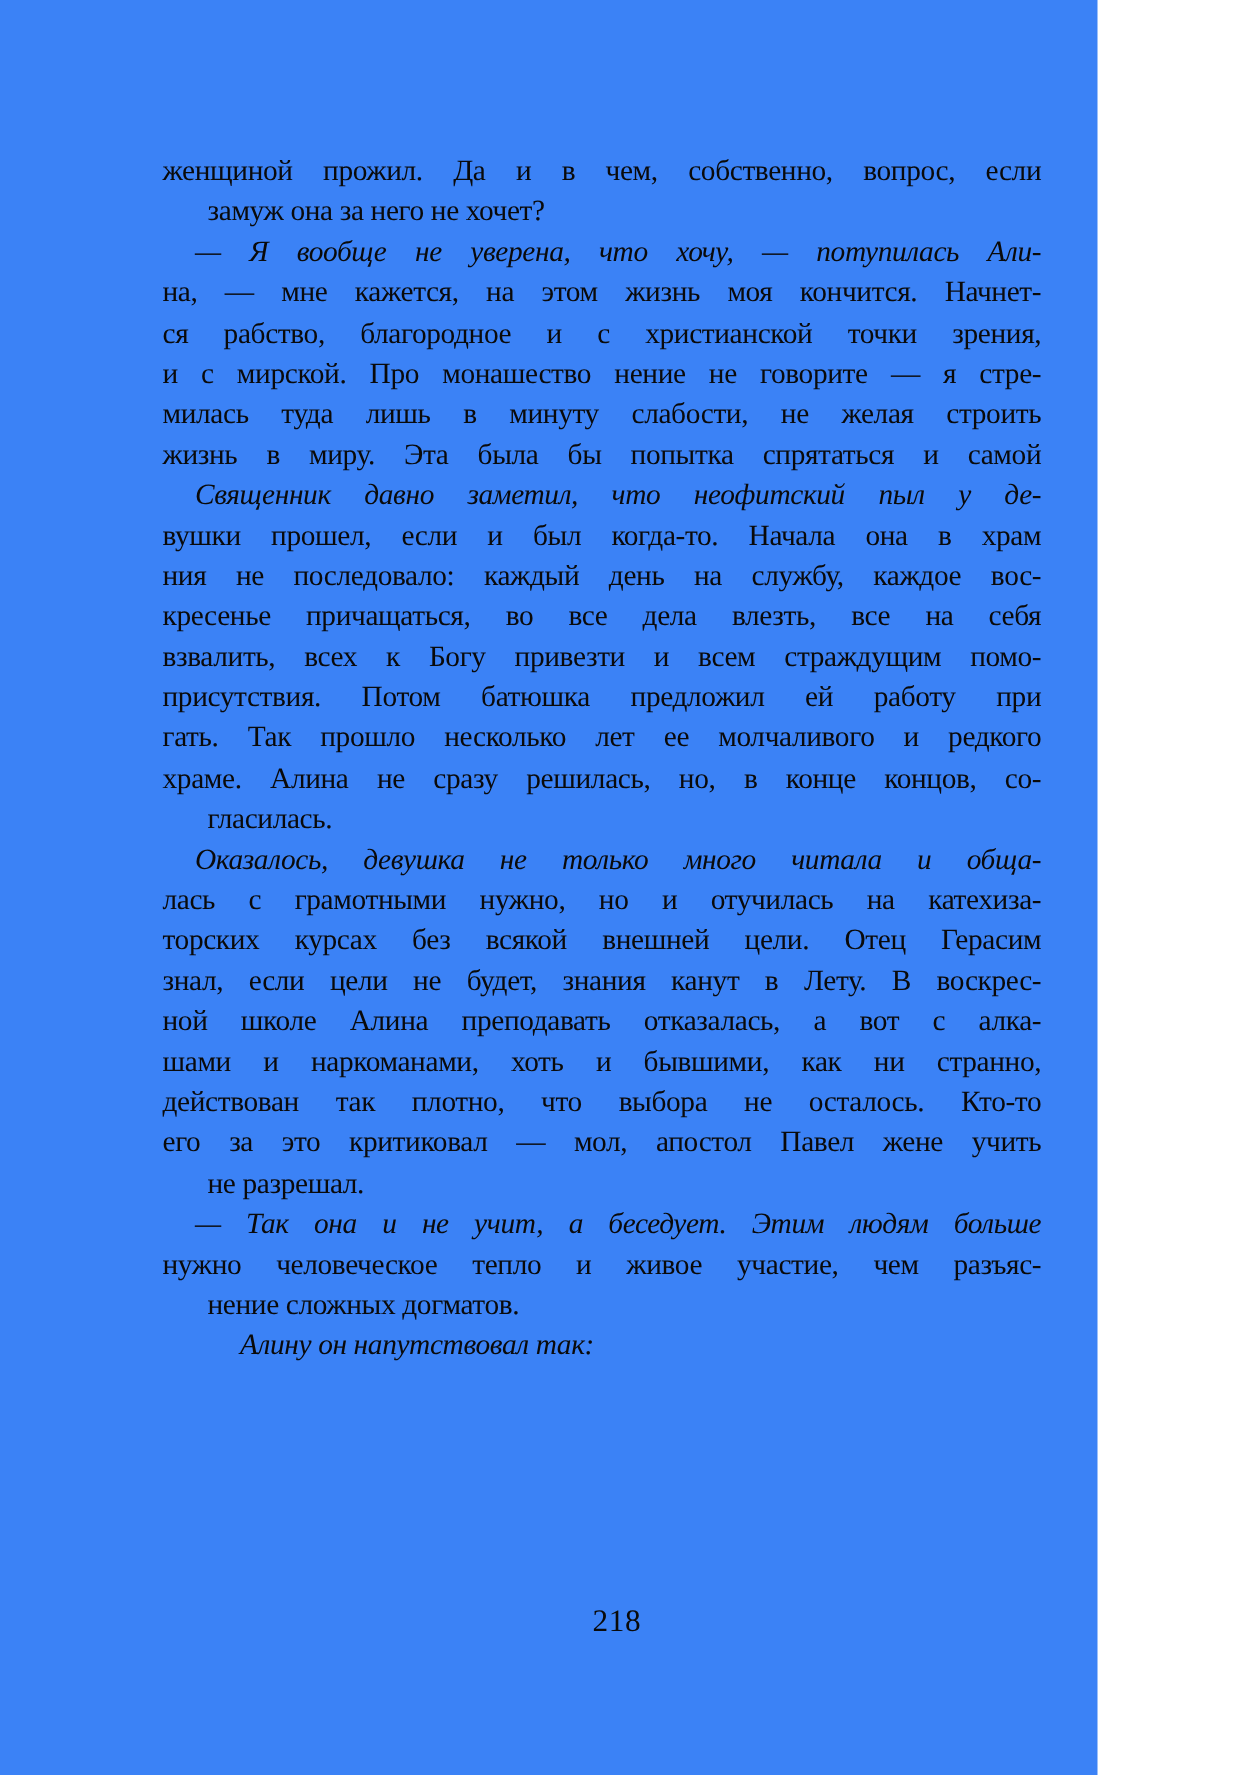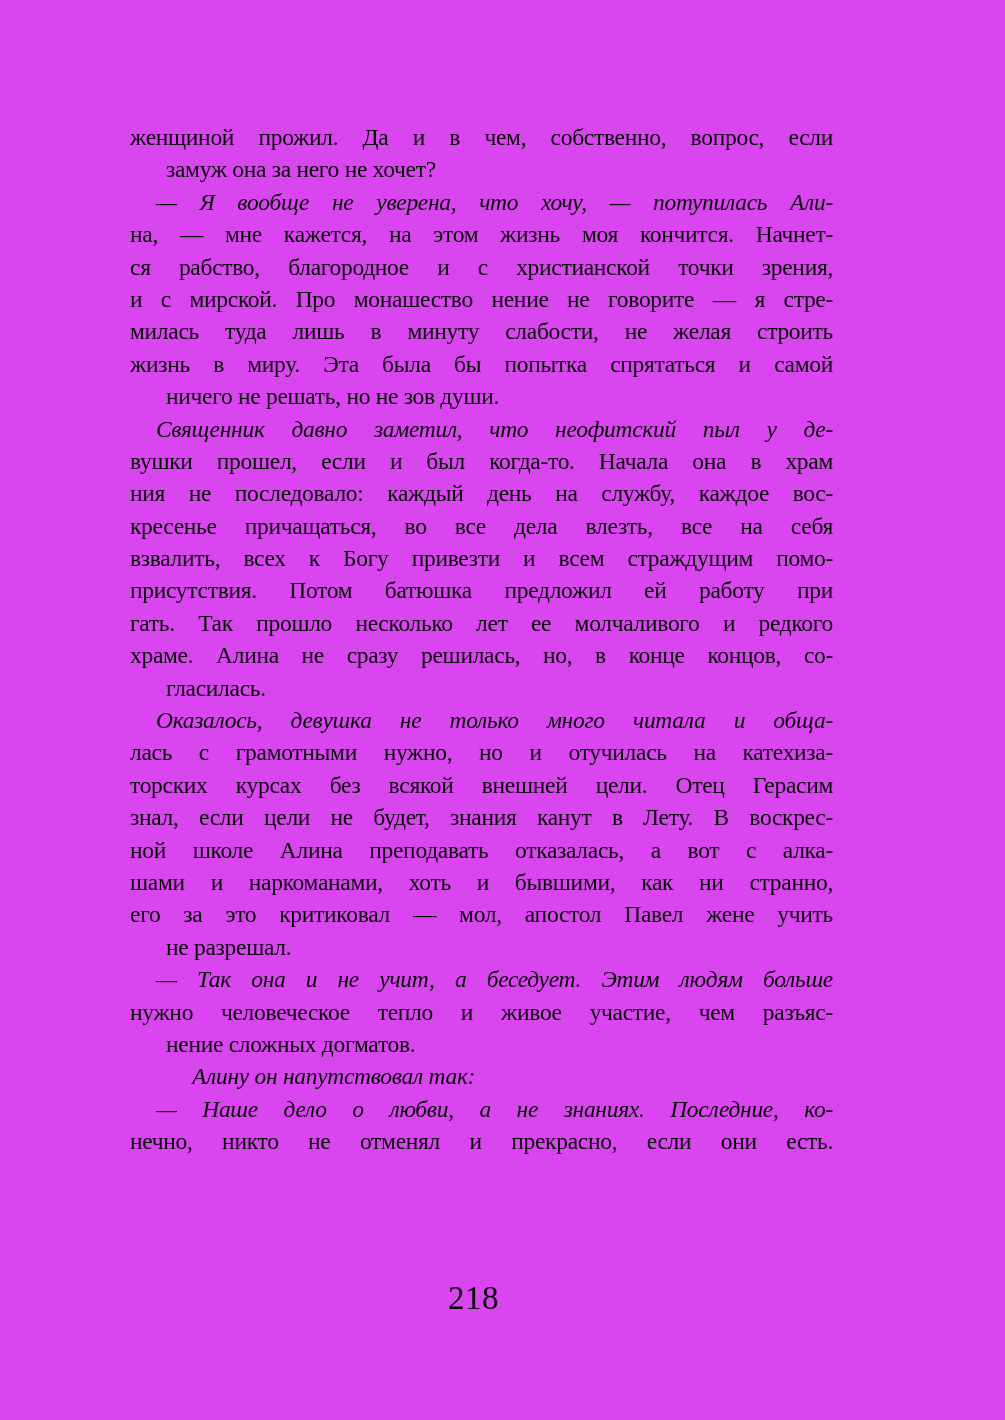--- a/index.html
+++ b/index.html
@@ -2,23 +2,23 @@
 <html><head>
 <meta charset="utf-8">
 <style>
   html, body {
     margin: 0;
     padding: 0;
     background: #ffffff;
   }
   .page {
     position: relative;
-    width: 1005px;
+    width: 878px;
     height: 1420px;
-    background: #d946ef;
+    background: #3b82f6;
     color: #0a0a0a;
     font-family: "Liberation Serif", serif;
     overflow: hidden;
   }
   .text-block {
     position: absolute;
     left: 130px;
     top: 121px;
     width: 703px;
   }
@@ -39,75 +39,71 @@
     text-align-last: left;
     white-space: normal;
     margin-left: 36px;
   }
   .line.indent {
     text-indent: 26px;
     font-style: italic;
   }
   .page-number {
     position: absolute;
-    left: 122px;
+    left: 142px;
     top: 1283px;
     width: 703px;
     text-align: center;
-    font-size: 33px;
+    font-size: 25px;
     line-height: 30px;
     letter-spacing: 0.5px;
   }
 </style>
 </head>
 <body>
 
 <div class="page">
   <div class="text-block" id="text-block">
       <div class="paragraph">
         <div class="line">женщиной прожил. Да и в чем, собственно, вопрос, если</div>
         <div class="line lastline">замуж она за него не хочет?</div>
       </div>
       <div class="paragraph">
         <div class="line indent">— Я вообще не уверена, что хочу, — потупилась Али-</div>
         <div class="line">на, — мне кажется, на этом жизнь моя кончится. Начнет-</div>
         <div class="line">ся рабство, благородное и с христианской точки зрения,</div>
         <div class="line">и с мирской. Про монашество нение не говорите — я стре-</div>
         <div class="line">милась туда лишь в минуту слабости, не желая строить</div>
         <div class="line">жизнь в миру. Эта была бы попытка спрятаться и самой</div>
-        <div class="line lastline">ничего не решать, но не зов души.</div>
       </div>
       <div class="paragraph">
         <div class="line indent">Священник давно заметил, что неофитский пыл у де-</div>
         <div class="line">вушки прошел, если и был когда-то. Начала она в храм</div>
         <div class="line">ния не последовало: каждый день на службу, каждое вос-</div>
         <div class="line">кресенье причащаться, во все дела влезть, все на себя</div>
         <div class="line">взвалить, всех к Богу привезти и всем страждущим помо-</div>
         <div class="line">присутствия. Потом батюшка предложил ей работу при</div>
         <div class="line">гать. Так прошло несколько лет ее молчаливого и редкого</div>
         <div class="line">храме. Алина не сразу решилась, но, в конце концов, со-</div>
         <div class="line lastline">гласилась.</div>
       </div>
       <div class="paragraph">
         <div class="line indent">Оказалось, девушка не только много читала и обща-</div>
         <div class="line">лась с грамотными нужно, но и отучилась на катехиза-</div>
         <div class="line">торских курсах без всякой внешней цели. Отец Герасим</div>
         <div class="line">знал, если цели не будет, знания канут в Лету. В воскрес-</div>
         <div class="line">ной школе Алина преподавать отказалась, а вот с алка-</div>
         <div class="line">шами и наркоманами, хоть и бывшими, как ни странно,</div>
+        <div class="line">действован так плотно, что выбора не осталось. Кто-то</div>
         <div class="line">его за это критиковал — мол, апостол Павел жене учить</div>
         <div class="line lastline">не разрешал.</div>
       </div>
       <div class="paragraph">
         <div class="line indent">— Так она и не учит, а беседует. Этим людям больше</div>
         <div class="line">нужно человеческое тепло и живое участие, чем разъяс-</div>
         <div class="line lastline">нение сложных догматов.</div>
       </div>
       <div class="paragraph">
         <div class="line indent lastline">Алину он напутствовал так:</div>
       </div>
-      <div class="paragraph">
-        <div class="line indent">— Наше дело о любви, а не знаниях. Последние, ко-</div>
-        <div class="line">нечно, никто не отменял и прекрасно, если они есть.</div>
-      </div>
     </div>
   <div class="page-number">218</div>
 </div>
 
 </body></html>

